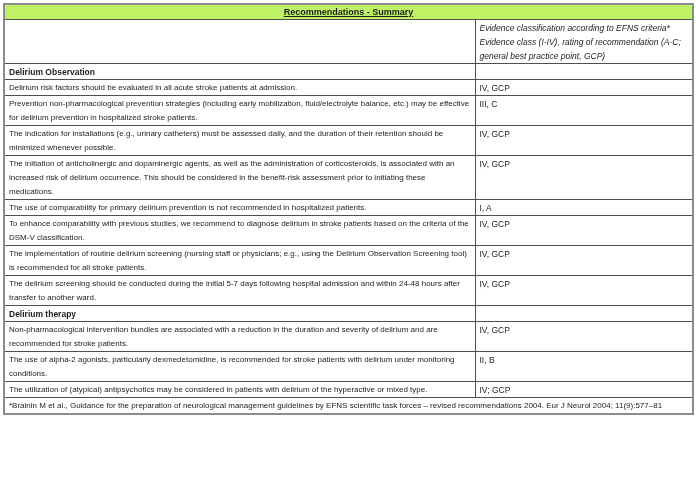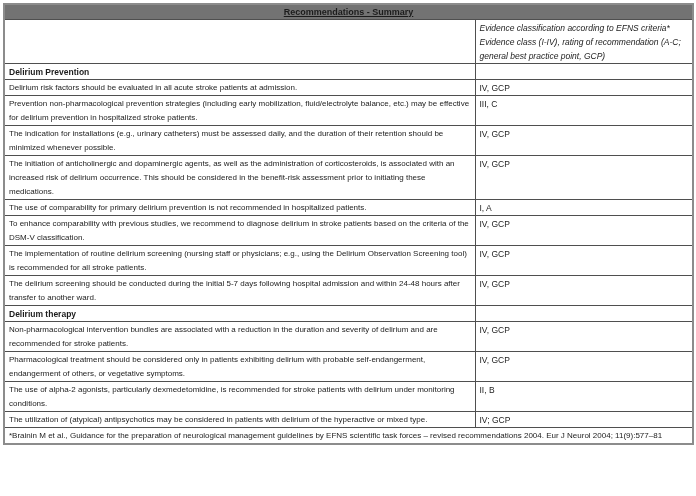--- a/index.html
+++ b/index.html
@@ -70,35 +70,35 @@
 
 <div class="page">
   <table class="rec-table">
     <colgroup>
       <col class="c-text">
       <col class="c-evid">
     </colgroup>
 
     <tbody>
       <tr class="title-row">
-        <td colspan="2" style="background: #737373;"><span>Recommendations - Summary</span></td>
+        <td colspan="2" style="background: #bef264;"><span>Recommendations - Summary</span></td>
       </tr>
       <tr class="evid-header-row">
         <td class="text-cell"></td>
         <td class="evid-header">
           <div>Evidence classification according to EFNS criteria*</div>
           <div>Evidence class (I-IV), rating of recommendation (A-C;</div>
           <div>general best practice point, GCP)</div>
         </td>
       </tr>
     </tbody>
 
     <tbody id="rows">
         <tr>
-          <td class="section-cell">Delirium Prevention</td>
+          <td class="section-cell">Delirium Observation</td>
           <td class="evid-cell"></td>
         </tr>
         <tr>
           <td class="text-cell">Delirium risk factors should be evaluated in all acute stroke patients at admission.</td>
           <td class="evid-cell">IV, GCP</td>
         </tr>
         <tr>
           <td class="text-cell">Prevention non-pharmacological prevention strategies (including early mobilization, fluid/electrolyte balance, etc.) may be effective for delirium prevention in hospitalized stroke patients.</td>
           <td class="evid-cell">III, C</td>
         </tr>
@@ -128,24 +128,20 @@
         </tr>
         <tr>
           <td class="section-cell">Delirium therapy</td>
           <td class="evid-cell"></td>
         </tr>
         <tr>
           <td class="text-cell">Non-pharmacological intervention bundles are associated with a reduction in the duration and severity of delirium and are recommended for stroke patients.</td>
           <td class="evid-cell">IV, GCP</td>
         </tr>
         <tr>
-          <td class="text-cell">Pharmacological treatment should be considered only in patients exhibiting delirium with probable self-endangerment, endangerment of others, or vegetative symptoms.</td>
-          <td class="evid-cell">IV, GCP</td>
-        </tr>
-        <tr>
           <td class="text-cell">The use of alpha-2 agonists, particularly dexmedetomidine, is recommended for stroke patients with delirium under monitoring conditions.</td>
           <td class="evid-cell">II, B</td>
         </tr>
         <tr>
           <td class="text-cell">The utilization of (atypical) antipsychotics may be considered in patients with delirium of the hyperactive or mixed type.</td>
           <td class="evid-cell">IV; GCP</td>
         </tr>
       </tbody>
 
     <tbody>

